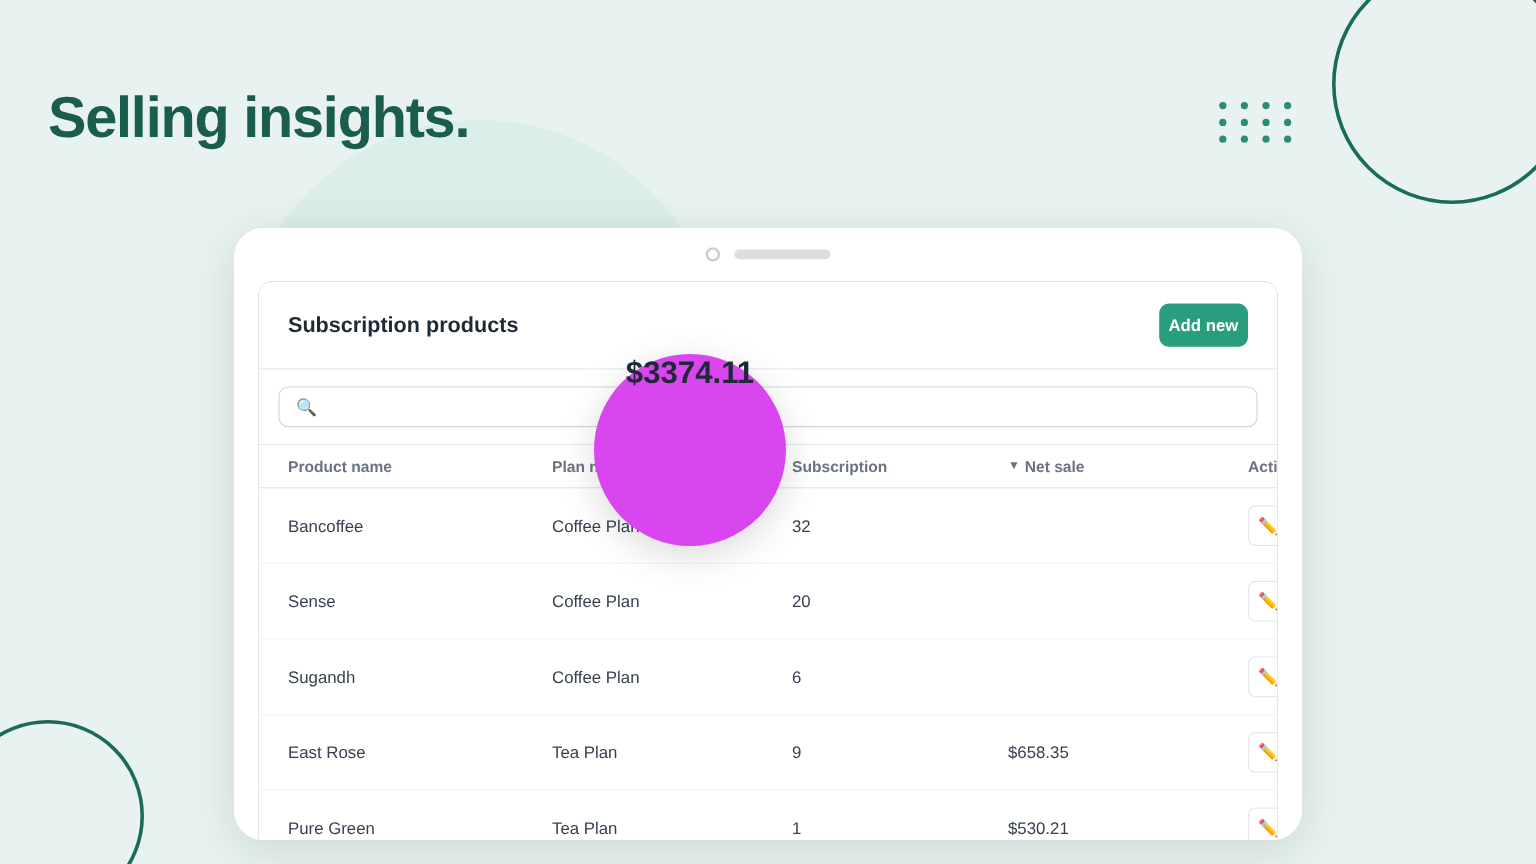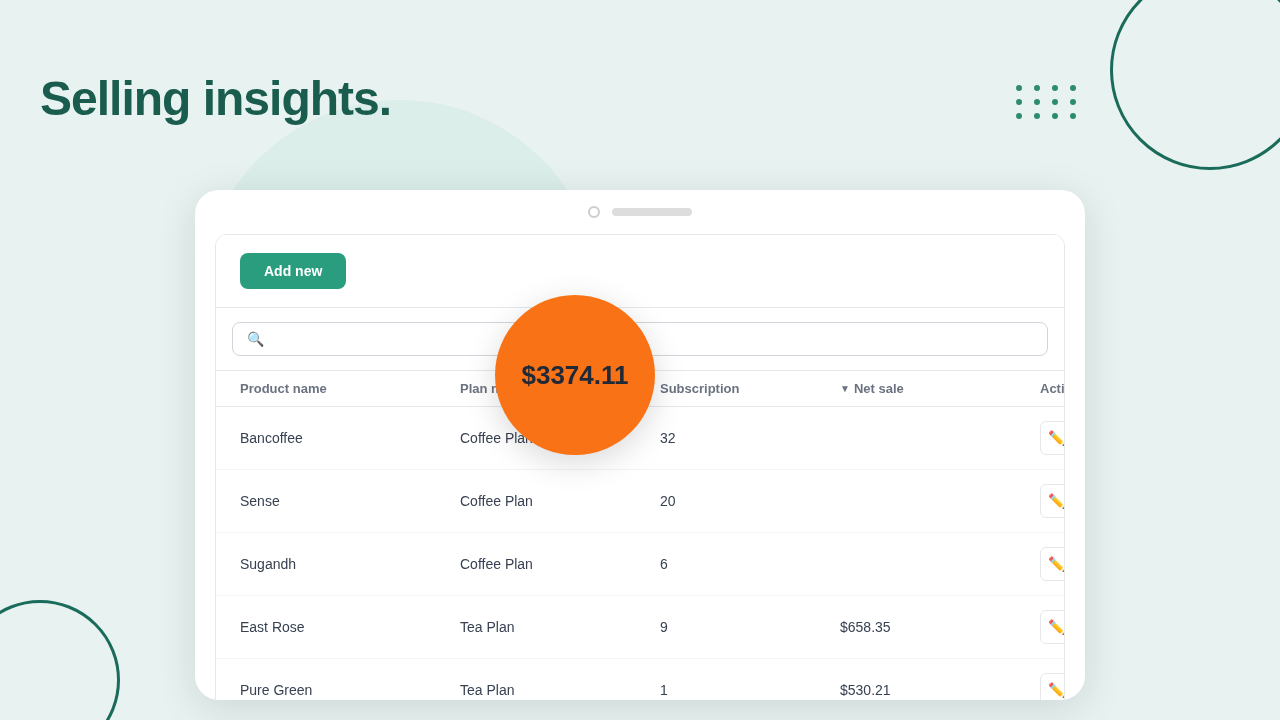--- a/index.html
+++ b/index.html
@@ -131,21 +131,21 @@
       font-size: 18px;
       font-weight: 600;
       color: #1f2937;
     }
 
     .add-new-btn {
       background: #2a9d7e;
       color: white;
       border: none;
       border-radius: 8px;
-      padding: 10px 24px;
+      padding: 10px 8px;
       font-size: 14px;
       font-weight: 600;
       cursor: pointer;
     }
 
     
     .search-container {
       padding: 14px 16px;
       background: white;
       border-bottom: 1px solid #e5e7eb;
@@ -238,24 +238,24 @@
     }
 
     
     .tooltip-overlay {
       position: absolute;
       top: 295px;
       left: 495px;
       width: 160px;
       height: 160px;
       border-radius: 50%;
-      background: #f97316;
+      background: #d946ef;
       box-shadow: 0 8px 32px rgba(0,0,0,0.15);
       display: flex;
-      align-items: center;
+      align-items: flex-start;
       justify-content: center;
       z-index: 10;
     }
 
     .tooltip-value {
       font-size: 26px;
       font-weight: 700;
       color: #1f2937;
     }
 
@@ -291,20 +291,21 @@
 <div class="tablet-container">
 
   <div class="tablet-top-bar">
     <div class="tablet-camera"></div>
     <div class="tablet-bar"></div>
   </div>
 
   <div class="panel">
 
     <div class="panel-header">
+      <span class="panel-title">Subscription products</span>
       <button class="add-new-btn">Add new</button>
     </div>
 
     <div class="search-container">
       <div class="search-box">
         <span class="search-icon-svg">🔍</span>
       </div>
     </div>
 
     <div class="table">

